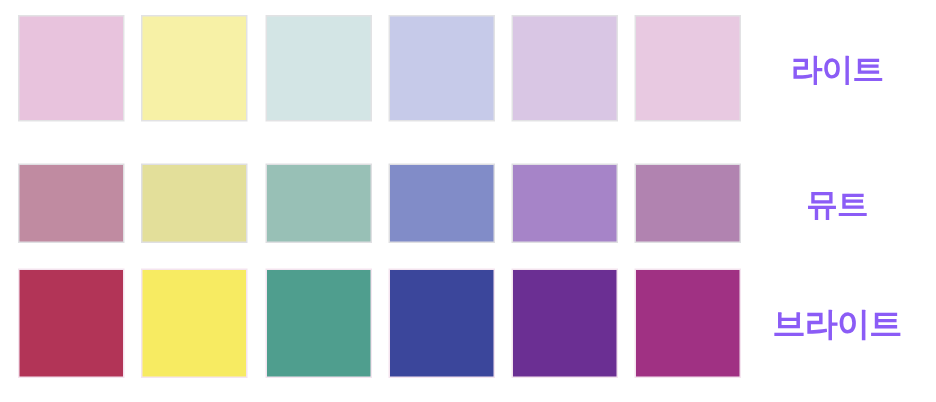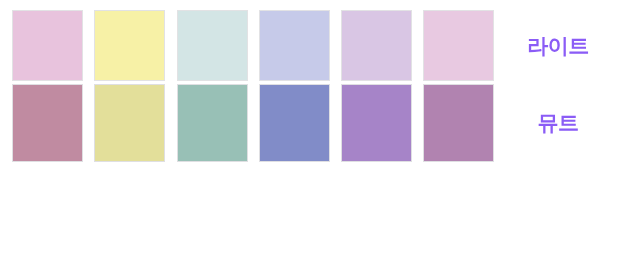--- a/index.html
+++ b/index.html
@@ -83,26 +83,37 @@
       <div class="swatch" style="left: 13px; background: rgb(232, 195, 221);"></div>
       <div class="swatch" style="left: 95px; background: rgb(247, 241, 166);"></div>
       <div class="swatch" style="left: 178px; background: rgb(211, 229, 229);"></div>
       <div class="swatch" style="left: 260px; background: rgb(198, 202, 233);"></div>
       <div class="swatch" style="left: 342px; background: rgb(217, 198, 228);"></div>
       <div class="swatch" style="left: 424px; background: rgb(232, 201, 225);"></div>
     </div>
     <div class="row-label label-light">라이트</div>
   </div>
 
-  <div class="palette-row row-mute" style="top:85px; height:76px;">
+  <div class="palette-row row-mute" style="top:110px; height:51px;">
     <div class="swatch-strip">
       <div class="swatch" style="left: 13px; background: rgb(192, 139, 161);"></div>
       <div class="swatch" style="left: 95px; background: rgb(227, 223, 154);"></div>
       <div class="swatch" style="left: 178px; background: rgb(152, 192, 182);"></div>
       <div class="swatch" style="left: 260px; background: rgb(129, 140, 200);"></div>
       <div class="swatch" style="left: 342px; background: rgb(166, 132, 200);"></div>
       <div class="swatch" style="left: 424px; background: rgb(177, 131, 176);"></div>
     </div>
     <div class="row-label label-mute">뮤트</div>
   </div>
 
+  <div class="palette-row row-bright" style="top:180px; height:71px;">
+    <div class="swatch-strip">
+      <div class="swatch" style="left: 13px; background: rgb(178, 52, 87);"></div>
+      <div class="swatch" style="left: 95px; background: rgb(247, 235, 98);"></div>
+      <div class="swatch" style="left: 178px; background: rgb(79, 158, 142);"></div>
+      <div class="swatch" style="left: 260px; background: rgb(59, 70, 155);"></div>
+      <div class="swatch" style="left: 342px; background: rgb(107, 47, 147);"></div>
+      <div class="swatch" style="left: 424px; background: rgb(160, 49, 131);"></div>
+    </div>
+    <div class="row-label label-bright">브라이트</div>
+  </div>
 
 </div>
 
 </body></html>

